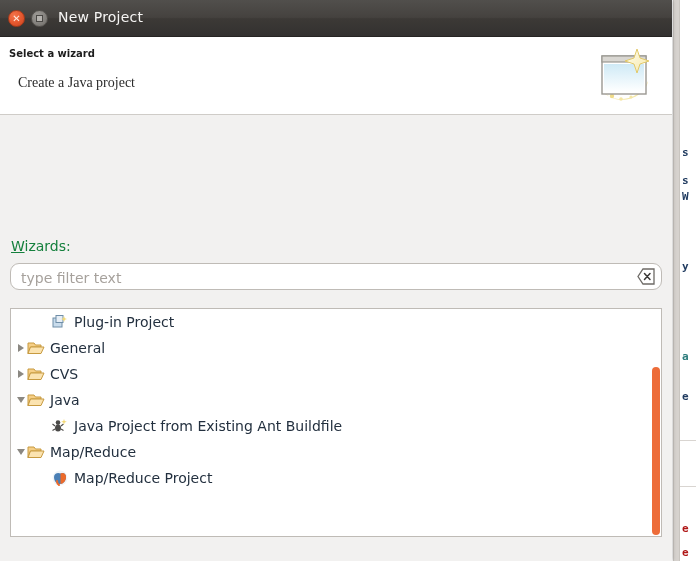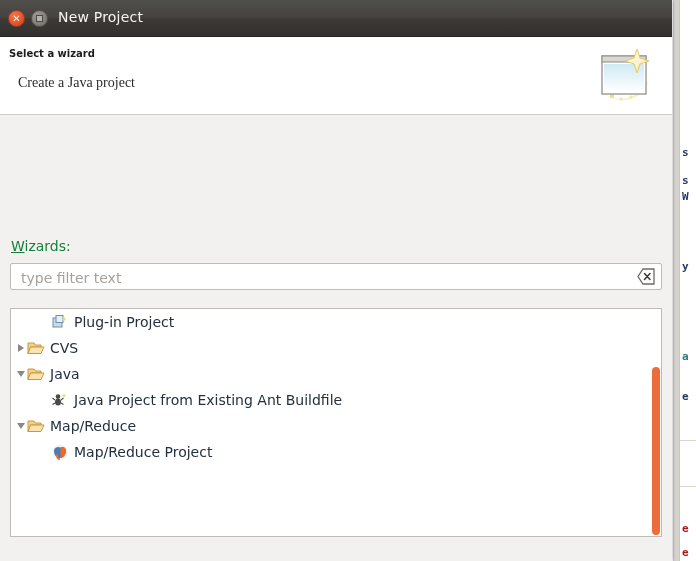--- a/index.html
+++ b/index.html
@@ -158,21 +158,21 @@
     color: #15803d;
   }
   .mnemonic { text-decoration: underline; }
 
   #filter-field {
     position: absolute;
     left: 10px; top: 148px;
     width: 652px; height: 27px;
     background: #ffffff;
     border: 1px solid #bfbbb6;
-    border-radius: 2px;
+    border-radius: 9px;
     box-sizing: border-box;
   }
   #filter-input {
     position: absolute;
     left: 8px; top: 0;
     width: 600px; height: 25px;
     border: 0;
     outline: none;
     background: transparent;
     font-family: "DejaVu Sans", "Liberation Sans", sans-serif;
@@ -331,20 +331,33 @@
             <span style="display: inline-block; flex: 0 0 4px; width: 4px;"></span>
             <span class="twisty">
               <span class="tri-right"></span>
             </span>
             <span class="row-icon">
               <svg viewBox="0 0 18 18" width="18" height="18">
                 <path d="M1 4 L7 4 L8.5 6 L14 6 L14 8 L3.5 8 L1 14.5 Z" fill="#f6cf86" stroke="#c79a40" stroke-width="1"></path>
                 <path d="M3.5 8 L17 8 L14 14.5 L1 14.5 Z" fill="#fbe3b0" stroke="#c79a40" stroke-width="1"></path>
               </svg>
             </span>
+            <span class="row-label">General</span>
+          </div>
+          <div class="tree-row">
+            <span style="display: inline-block; flex: 0 0 4px; width: 4px;"></span>
+            <span class="twisty">
+              <span class="tri-right"></span>
+            </span>
+            <span class="row-icon">
+              <svg viewBox="0 0 18 18" width="18" height="18">
+                <path d="M1 4 L7 4 L8.5 6 L14 6 L14 8 L3.5 8 L1 14.5 Z" fill="#f6cf86" stroke="#c79a40" stroke-width="1"></path>
+                <path d="M3.5 8 L17 8 L14 14.5 L1 14.5 Z" fill="#fbe3b0" stroke="#c79a40" stroke-width="1"></path>
+              </svg>
+            </span>
             <span class="row-label">CVS</span>
           </div>
           <div class="tree-row">
             <span style="display: inline-block; flex: 0 0 4px; width: 4px;"></span>
             <span class="twisty">
               <span class="tri-down"></span>
             </span>
             <span class="row-icon">
               <svg viewBox="0 0 18 18" width="18" height="18">
                 <path d="M1 4 L7 4 L8.5 6 L14 6 L14 8 L3.5 8 L1 14.5 Z" fill="#f6cf86" stroke="#c79a40" stroke-width="1"></path>

